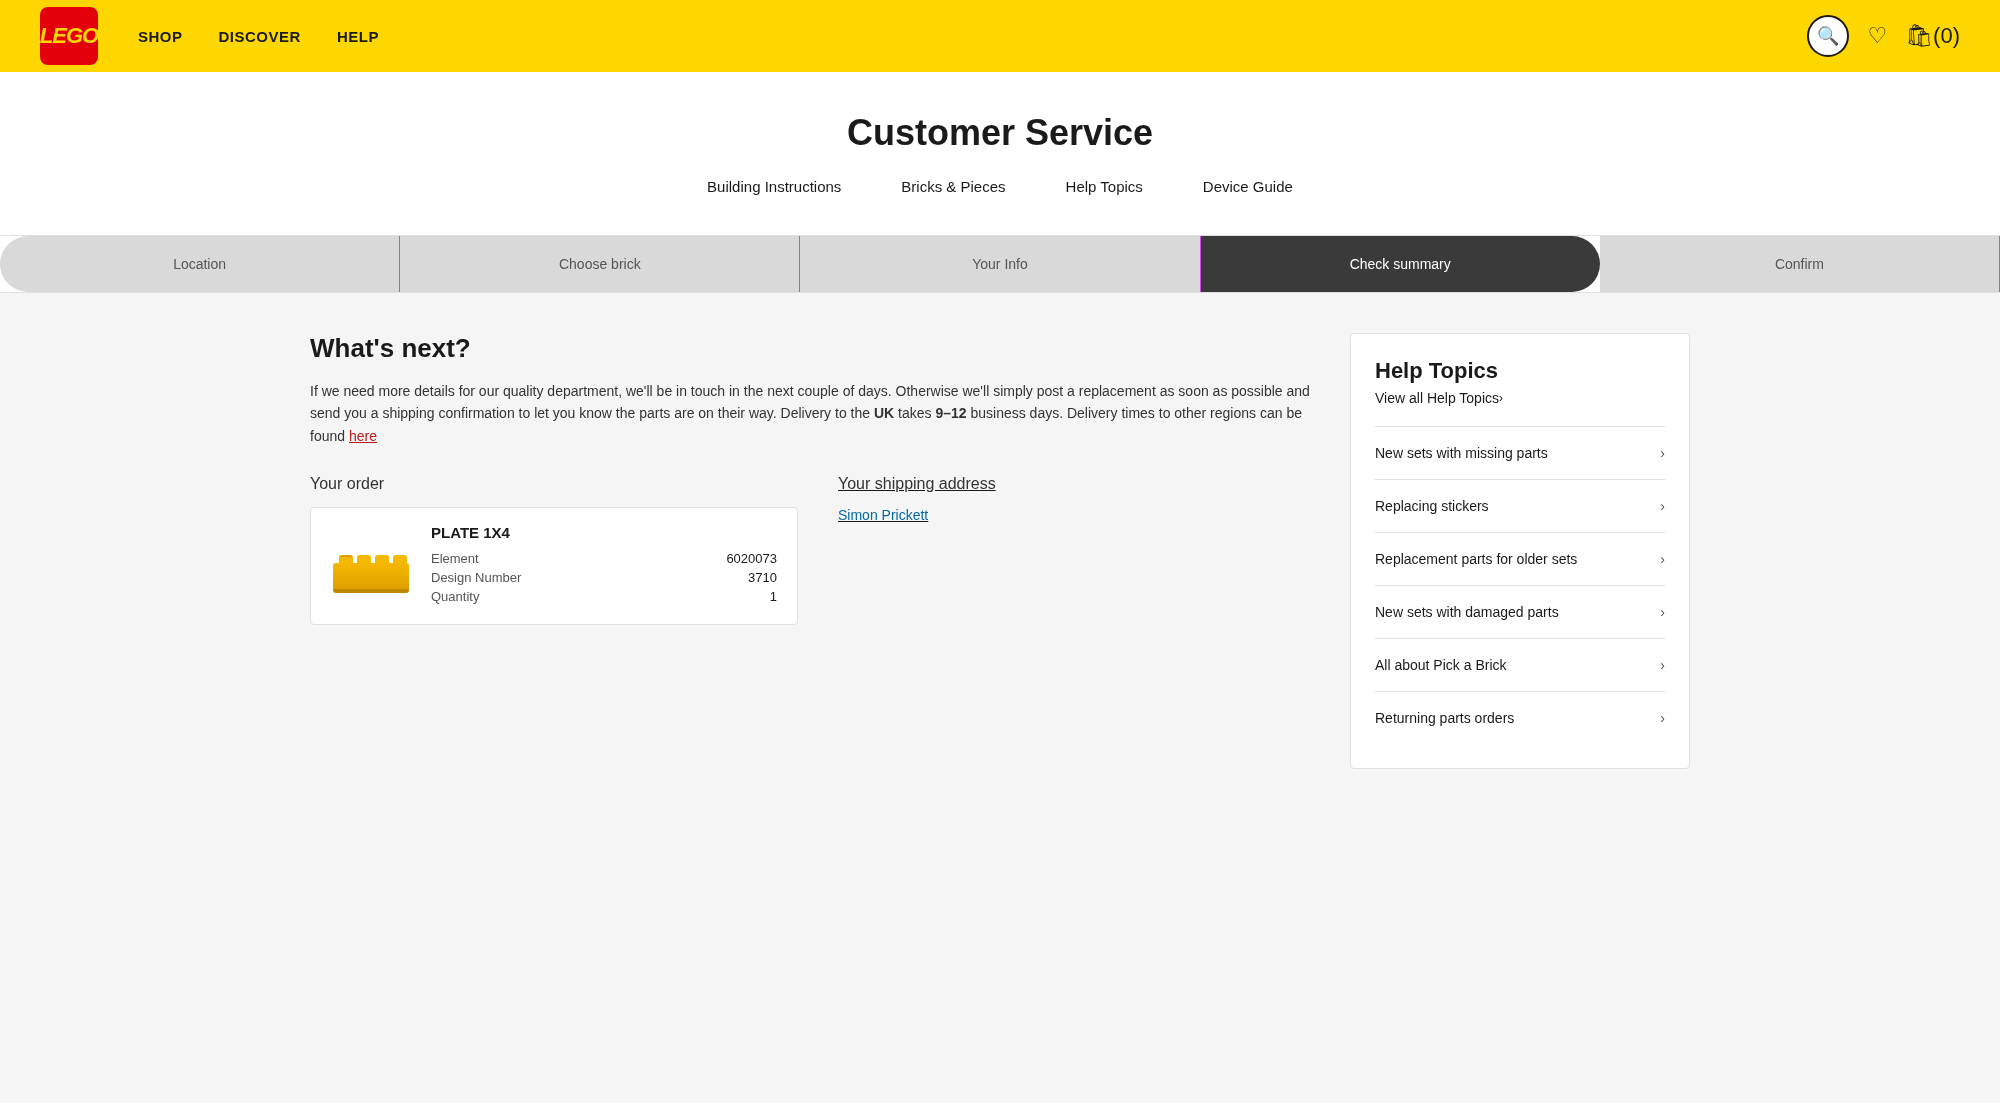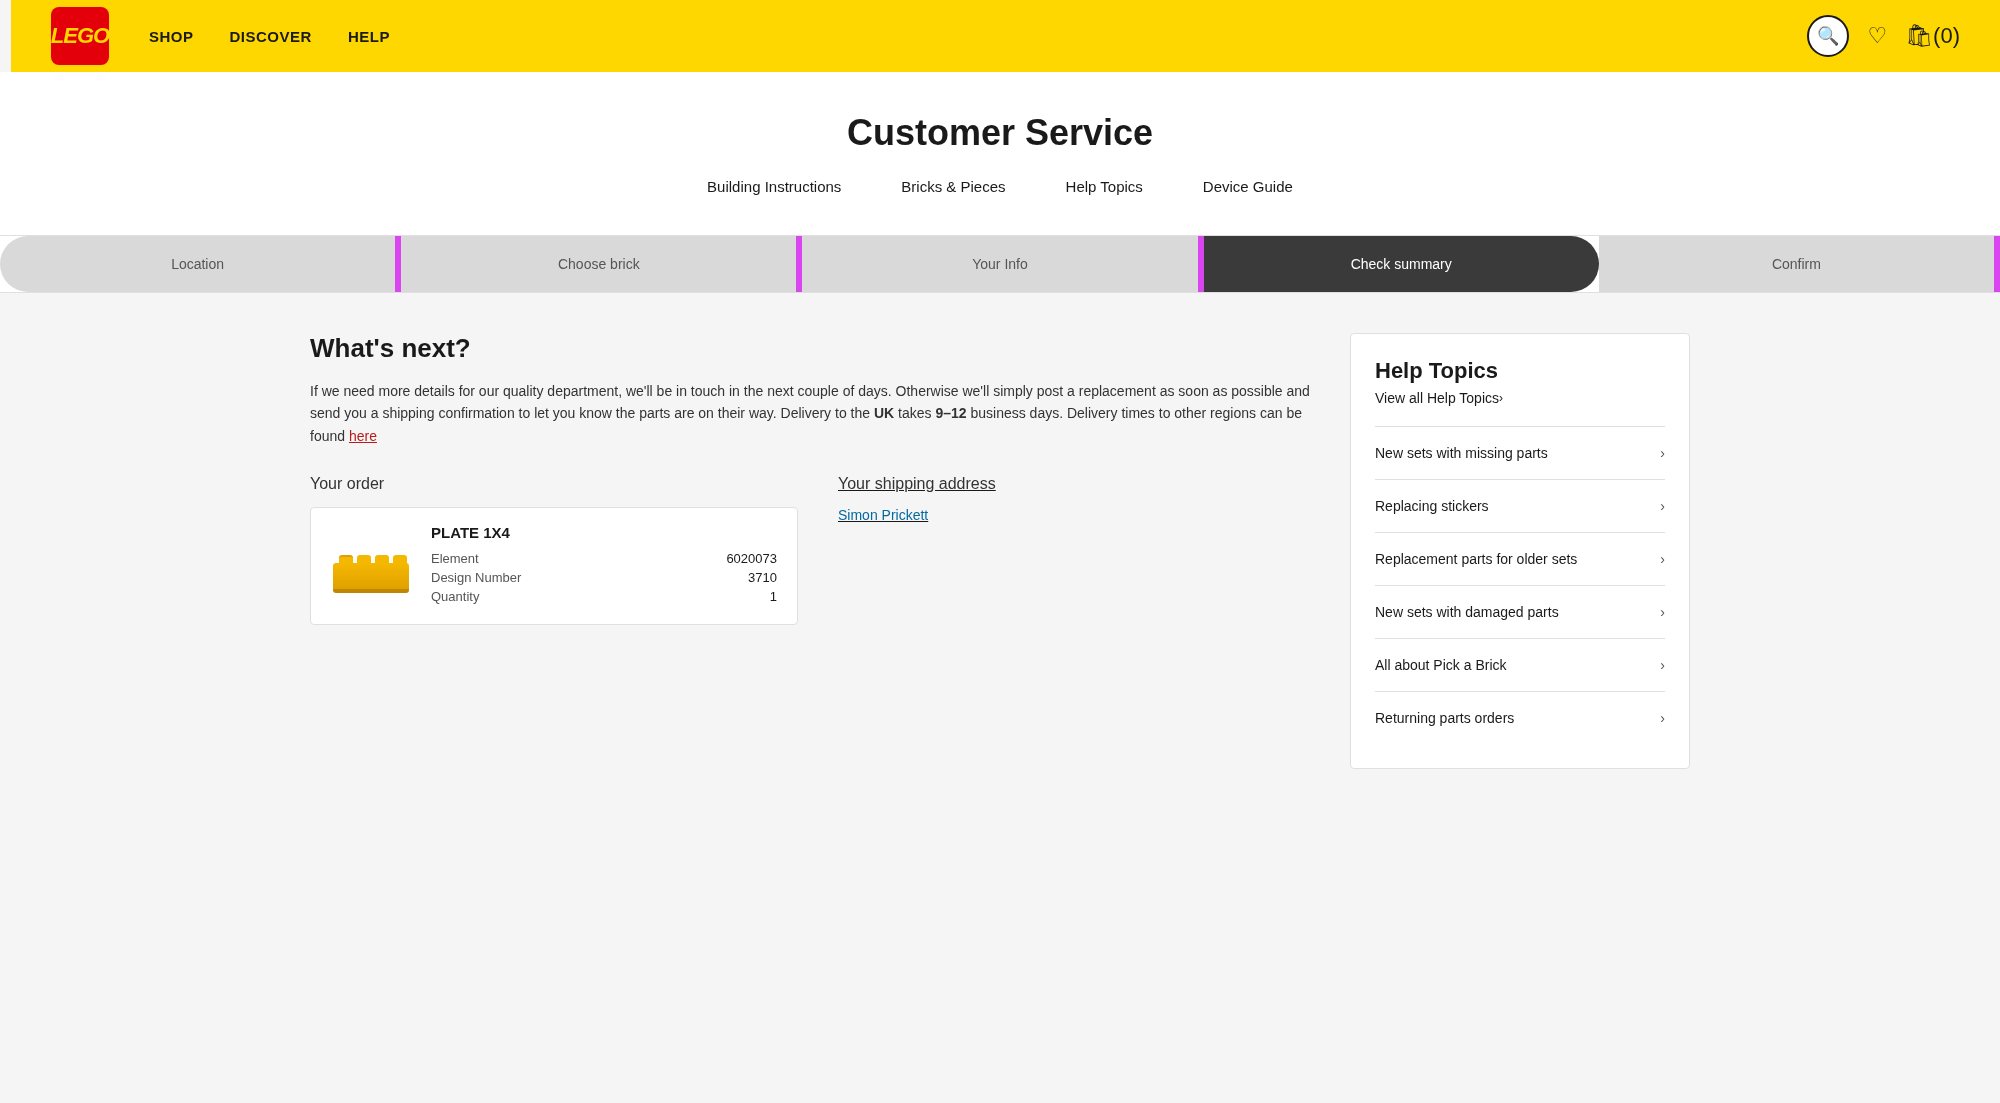--- a/index.html
+++ b/index.html
@@ -6,21 +6,20 @@
     body { font-family: 'Helvetica Neue', Helvetica, Arial, sans-serif; background: #f5f5f5; color: #1a1a1a; }
 
     
     .header {
       background: #FFD700;
       display: flex;
       align-items: center;
       padding: 0 40px;
       height: 72px;
       position: relative;
-      margin-left: 11px;
     }
     .logo-box {
       background: #e3000b;
       width: 58px;
       height: 58px;
       display: flex;
       align-items: center;
       justify-content: center;
       border-radius: 8px;
       flex-shrink: 0;
@@ -97,21 +96,21 @@
       border-top: 1px solid #e0e0e0;
       border-bottom: 1px solid #e0e0e0;
     }
     .step {
       flex: 1;
       text-align: center;
       padding: 20px 10px;
       font-size: 14px;
       color: #555;
       background: #d9d9d9;
-      border-right: 6px solid #d946ef;
+      border-right: 1px solid #d946ef;
       cursor: default;
     }
     .step:first-child { border-radius: 30px 0 0 30px; }
     .step.active {
       background: #3a3a3a;
       color: white;
       border-radius: 0 30px 30px 0;
       border-right: none;
     }
 

